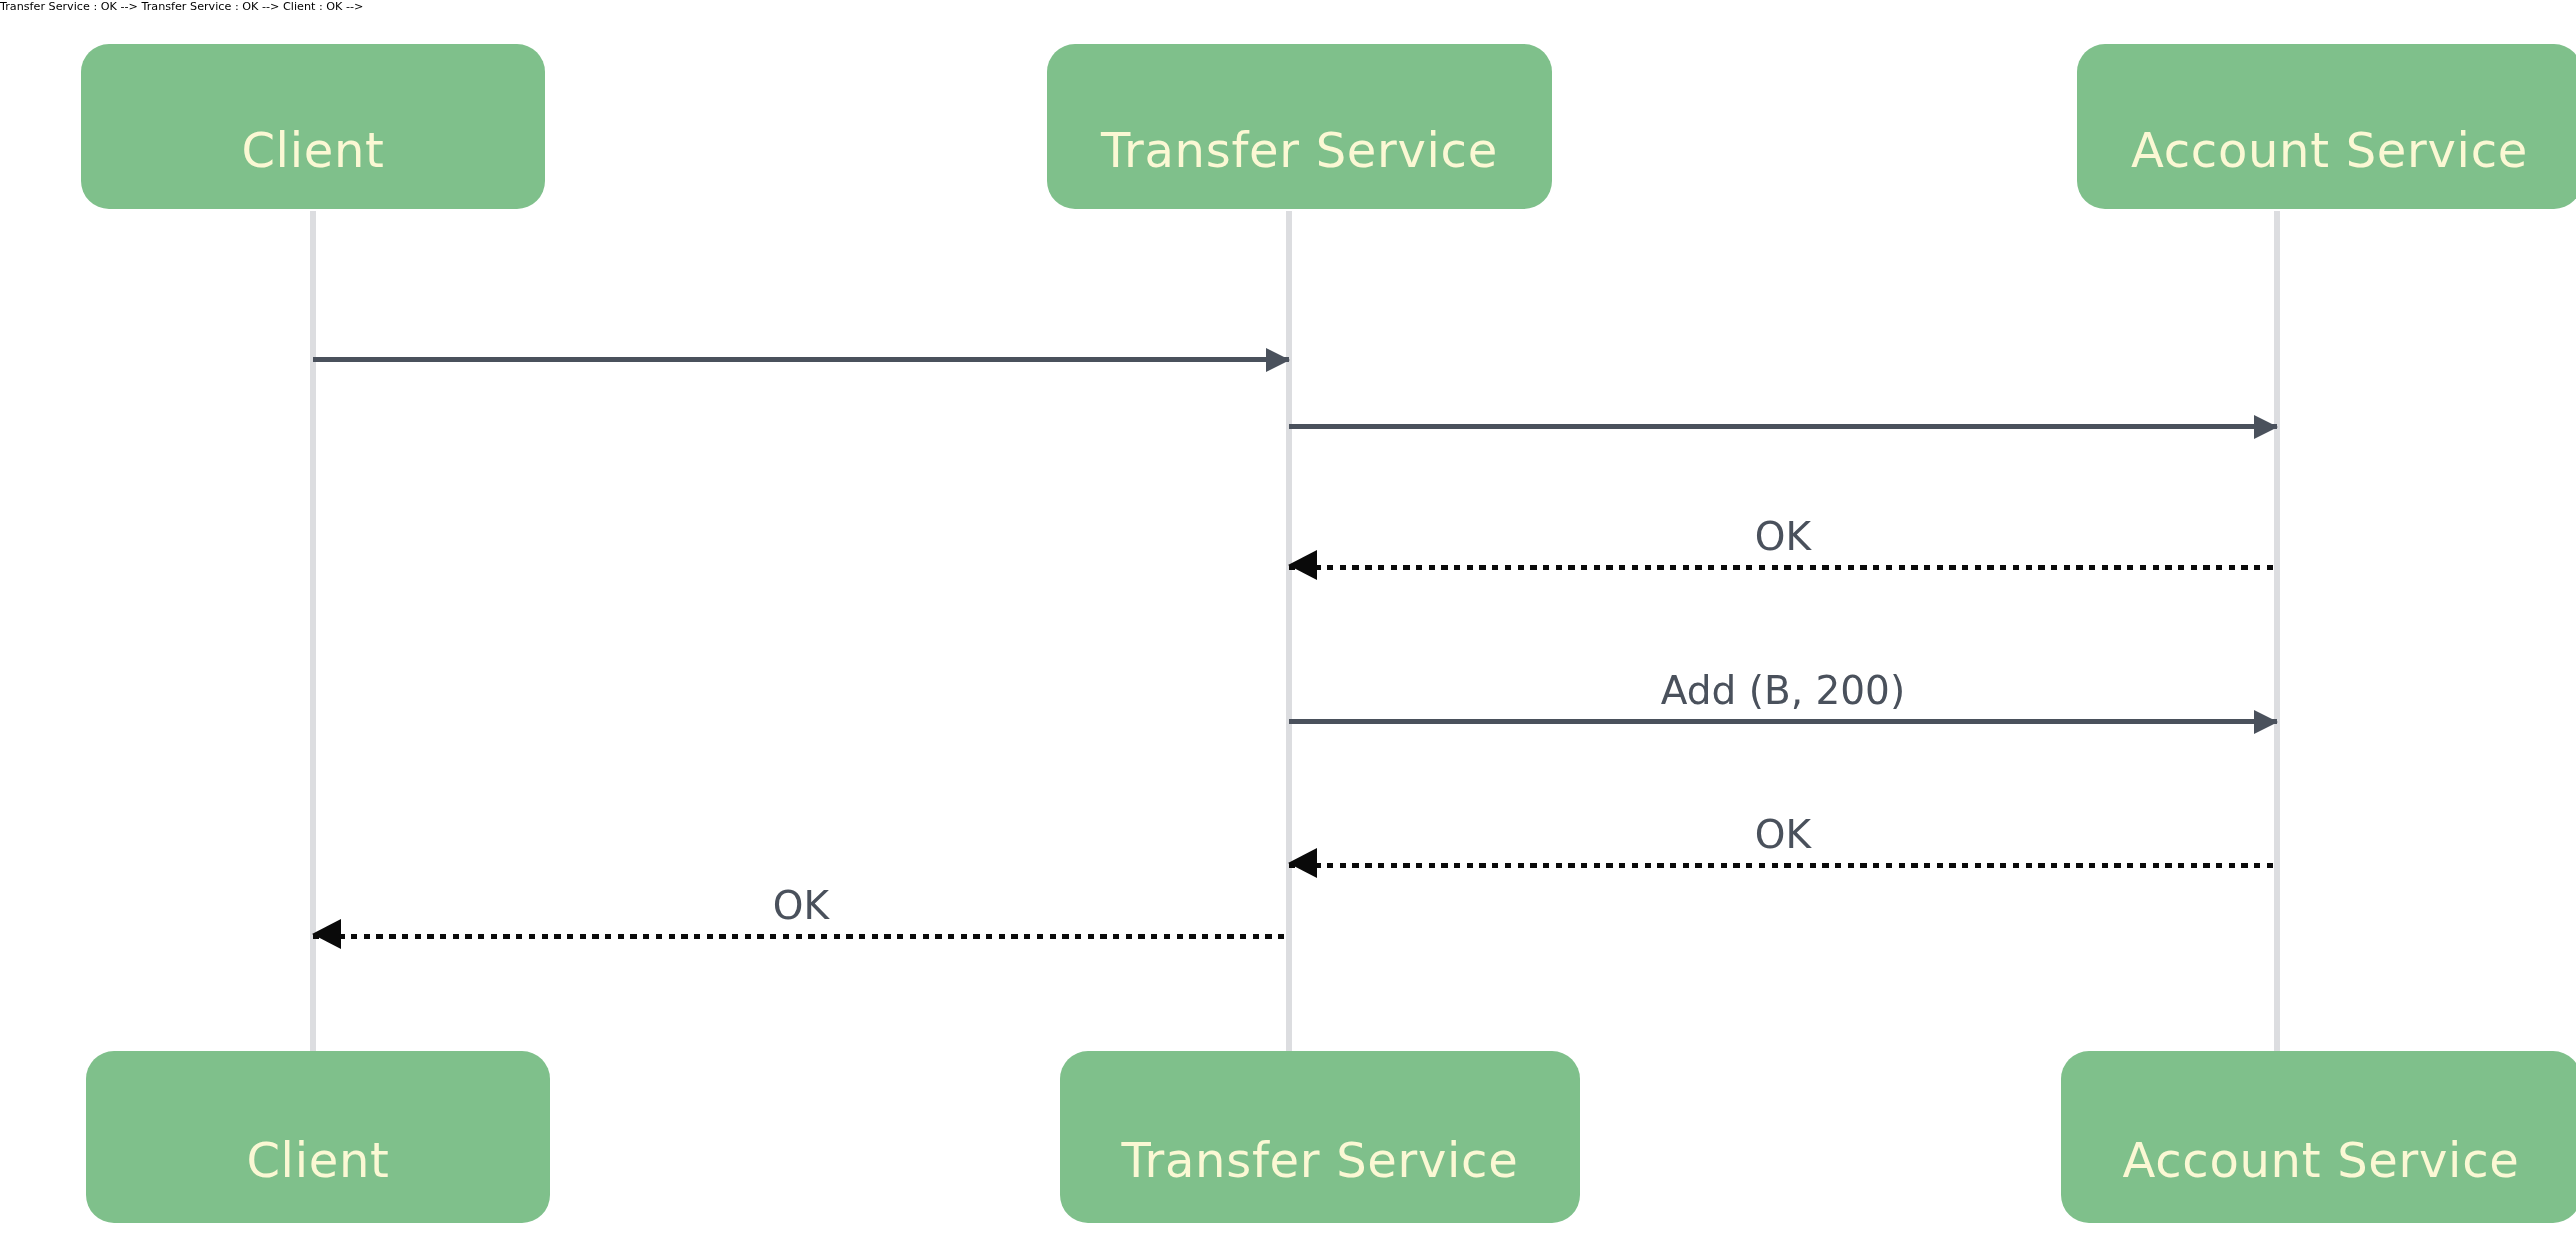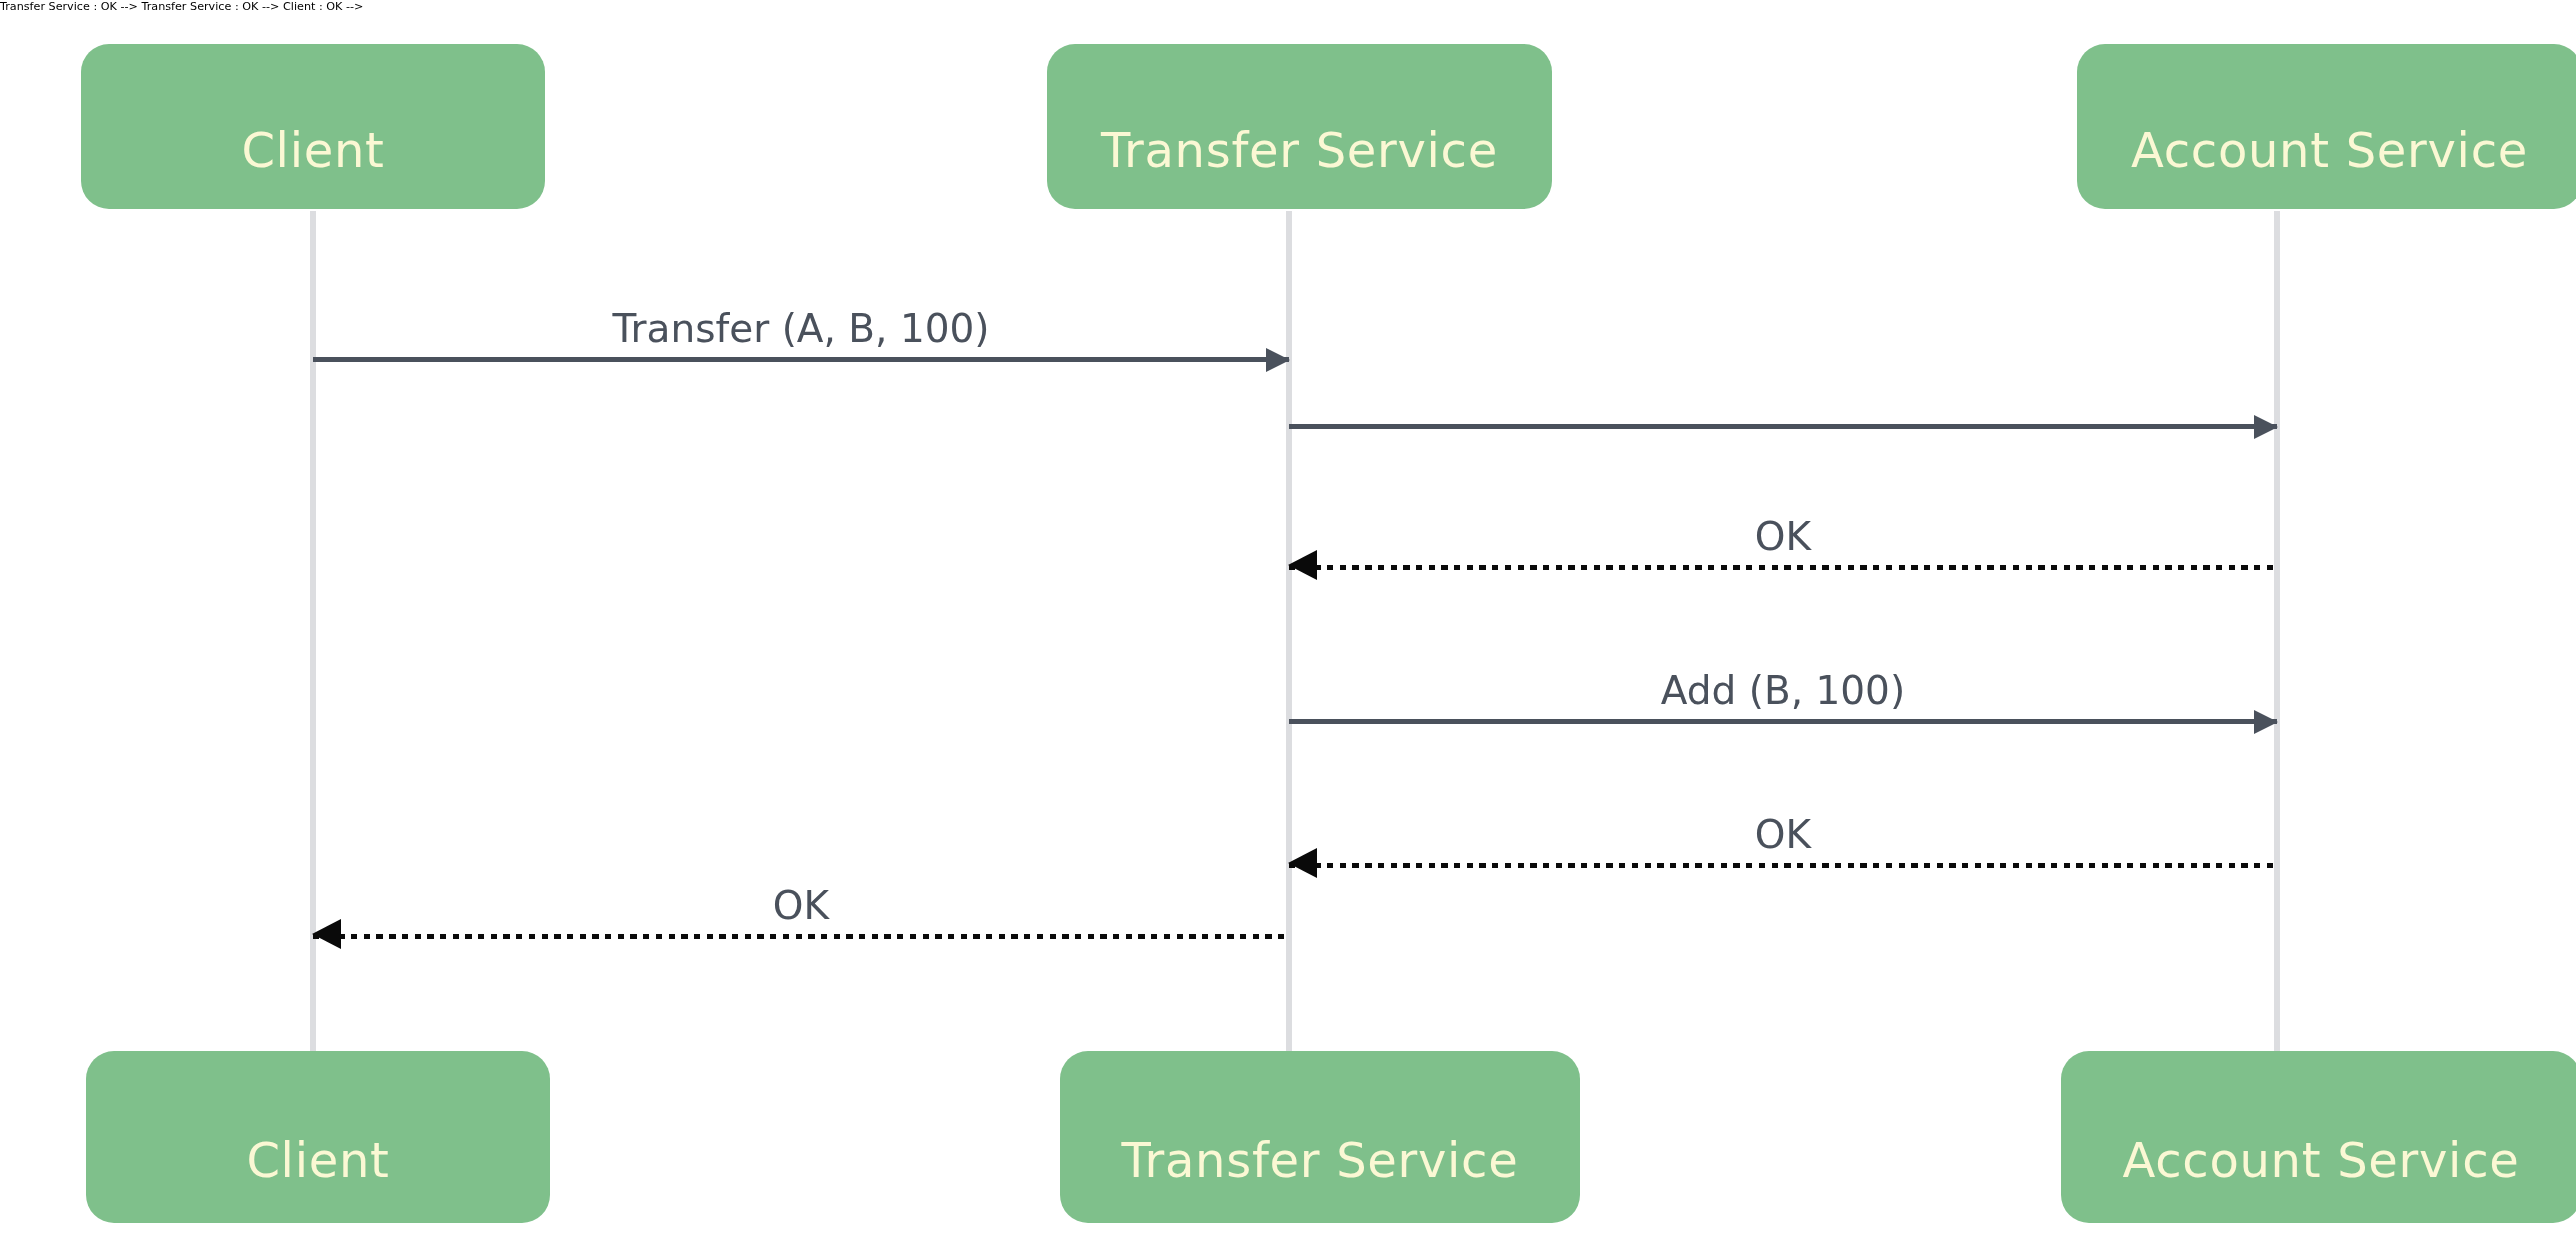--- a/index.html
+++ b/index.html
@@ -123,21 +123,20 @@
   <div class="participant-box" style="left:1060px; top:1051px; width:520px; height:172px;">
     <span class="participant-label">Transfer Service</span>
   </div>
 
   <div class="participant-box" style="left:2061px; top:1051px; width:520px; height:172px;">
     <span class="participant-label">Account Service</span>
   </div>
 
   
   <div class="message" style="left:313px; top:288px; width:976px;">
-    <span class="msg-label">Transfer (A, B, 100)</span>
     <div class="msg-line solid">
       <span class="arrowhead right"></span>
     </div>
   </div>
 
   
   <div class="message" style="left:1289px; top:355px; width:988px;">
     <div class="msg-line solid">
       <span class="arrowhead right"></span>
     </div>
@@ -146,21 +145,21 @@
    Transfer Service : OK --&gt;
   <div class="message" style="left:1289px; top:496px; width:988px;">
     <span class="msg-label">OK</span>
     <div class="msg-line dotted">
       <span class="arrowhead left"></span>
     </div>
   </div>
 
   
   <div class="message" style="left:1289px; top:650px; width:988px;">
-    <span class="msg-label">Add (B, 100)</span>
+    <span class="msg-label">Add (B, 200)</span>
     <div class="msg-line solid">
       <span class="arrowhead right"></span>
     </div>
   </div>
 
    Transfer Service : OK --&gt;
   <div class="message" style="left:1289px; top:794px; width:988px;">
     <span class="msg-label">OK</span>
     <div class="msg-line dotted">
       <span class="arrowhead left"></span>

